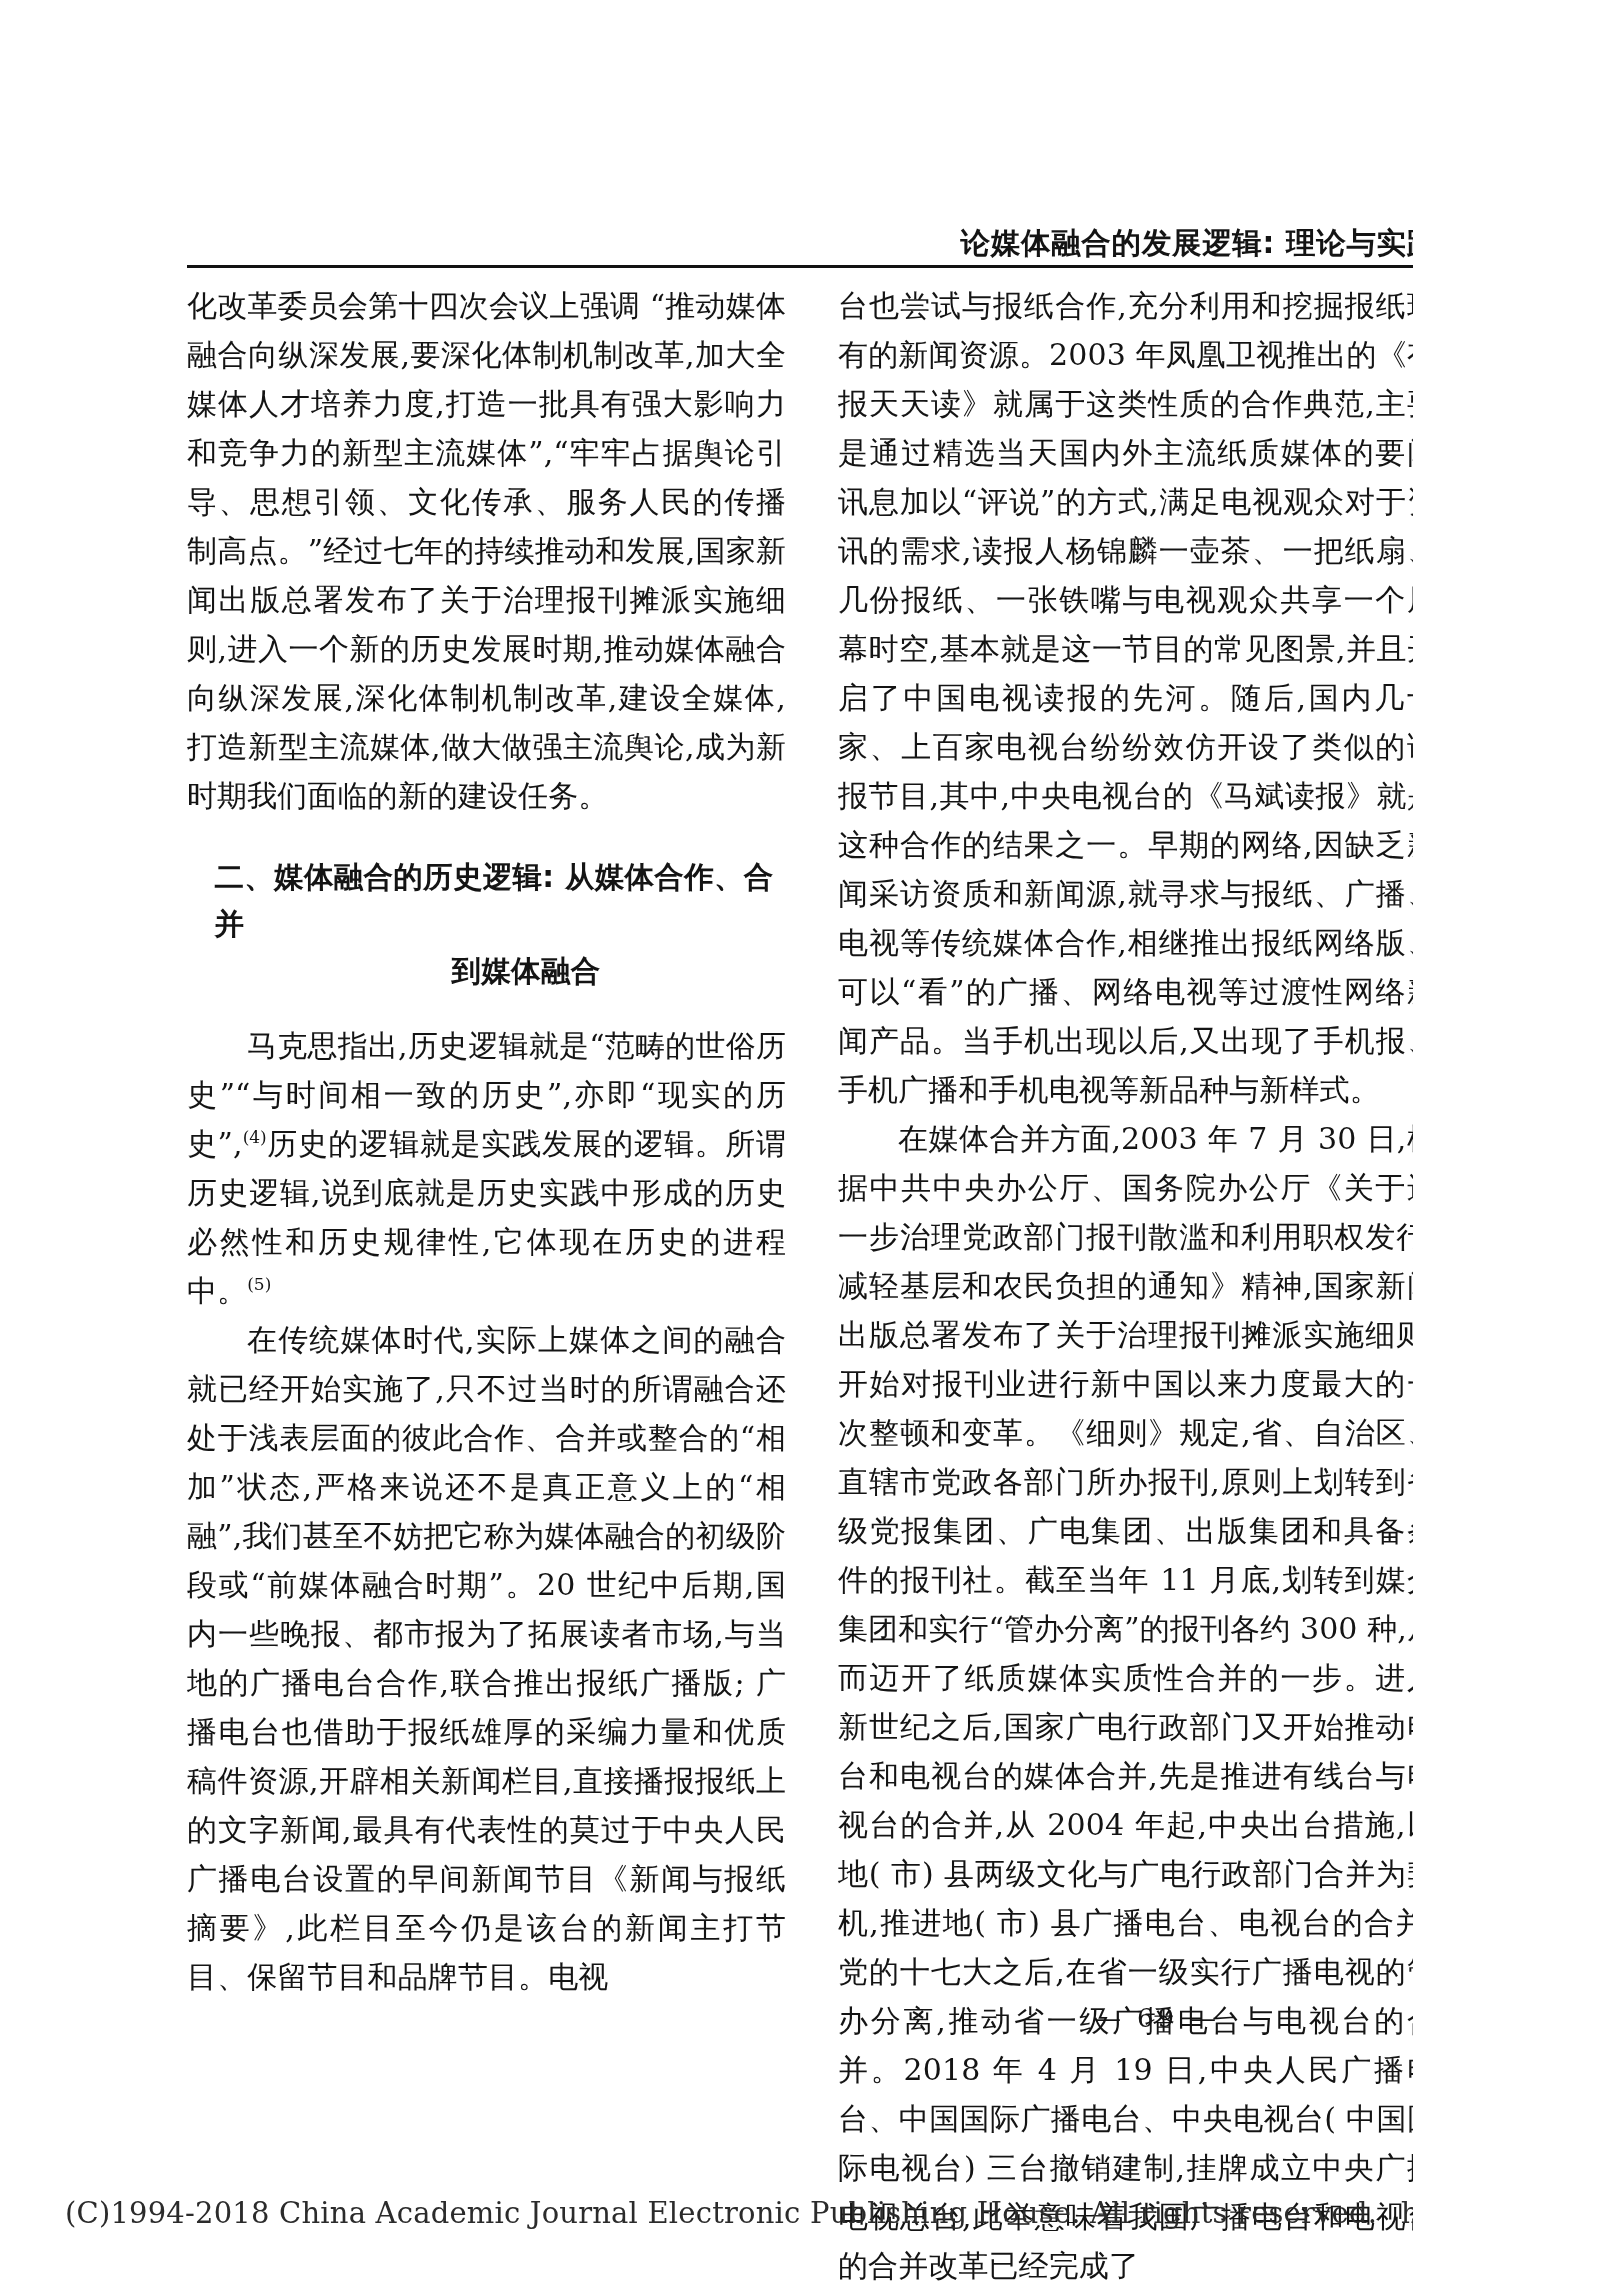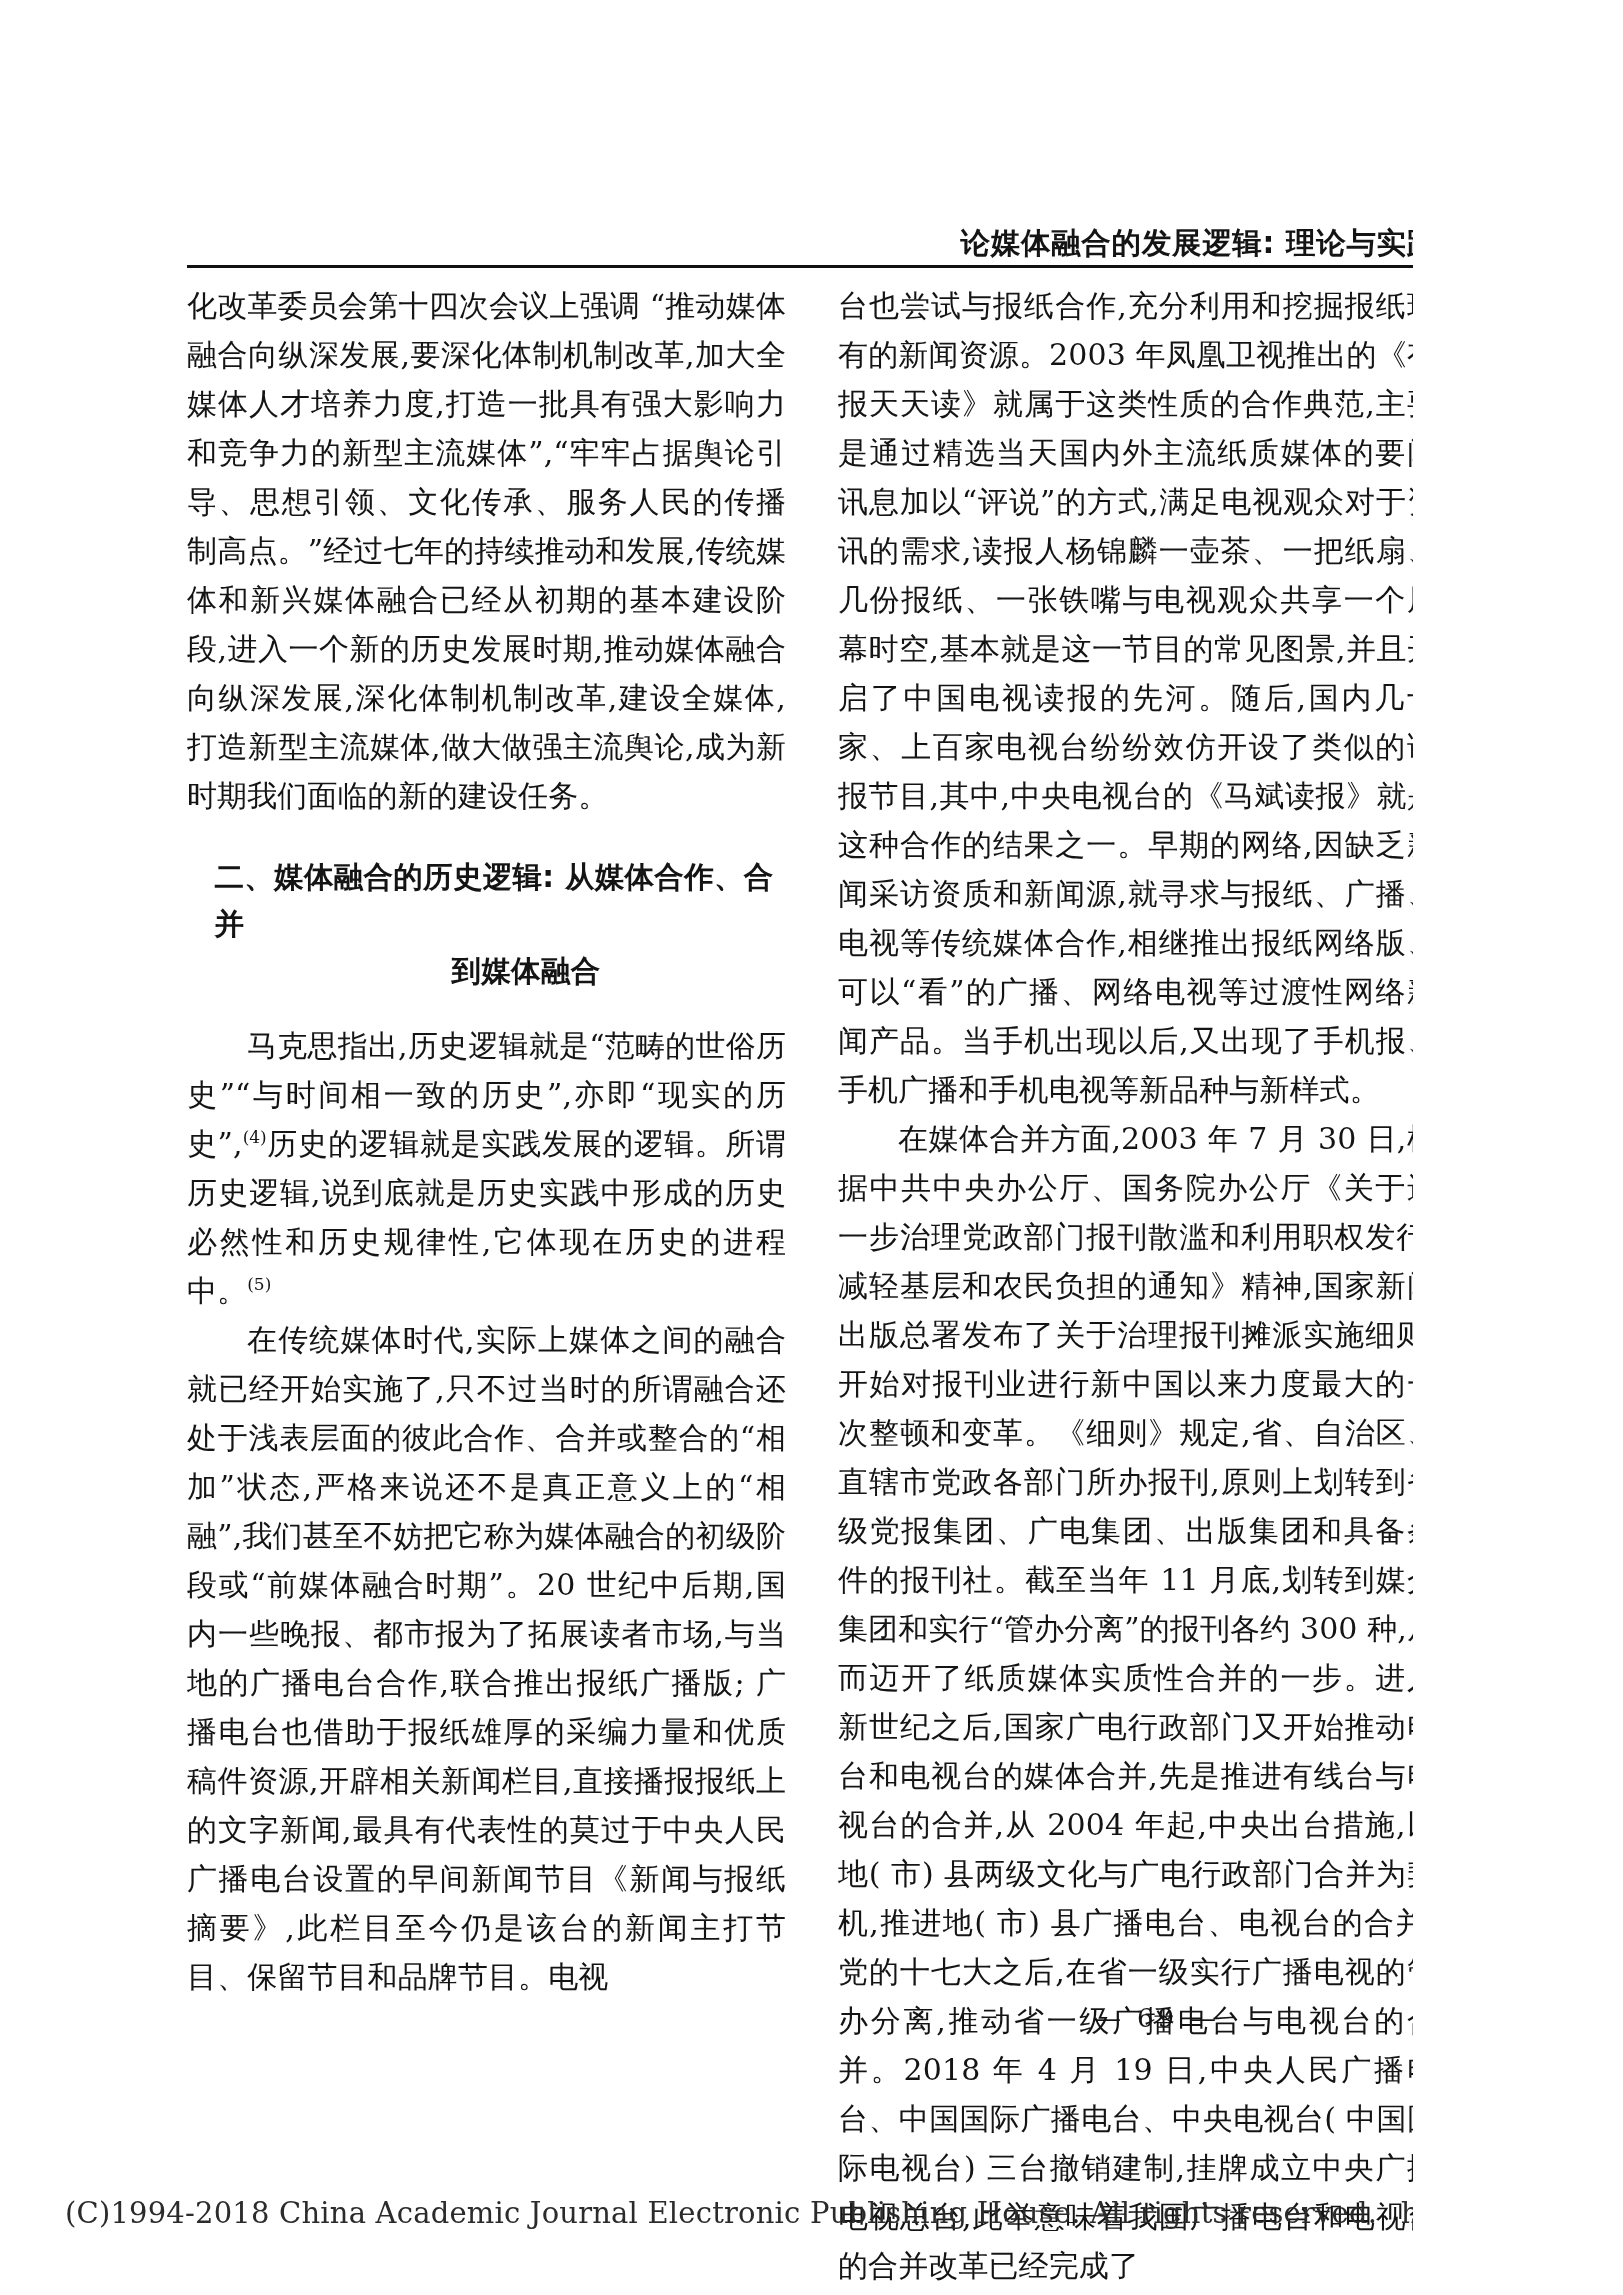--- a/index.html
+++ b/index.html
@@ -123,21 +123,21 @@
 
   <div class="runhead">
     <div class="runhead-title">论媒体融合的发展逻辑: 理论与实践</div>
     <div class="runhead-rule"></div>
   </div>
 
   <div class="columns">
 
     <div class="col">
 
-      <p class="para noindent">化改革委员会第十四次会议上强调 “推动媒体融合向纵深发展,要深化体制机制改革,加大全媒体人才培养力度,打造一批具有强大影响力和竞争力的新型主流媒体”,“牢牢占据舆论引导、思想引领、文化传承、服务人民的传播制高点。”经过七年的持续推动和发展,传统媒体和新兴媒体融合已经从初期的基本建设阶段,进入一个新的历史发展时期,推动媒体融合向纵深发展,深化体制机制改革,建设全媒体,打造新型主流媒体,做大做强主流舆论,成为新时期我们面临的新的建设任务。</p>
+      <p class="para noindent">化改革委员会第十四次会议上强调 “推动媒体融合向纵深发展,要深化体制机制改革,加大全媒体人才培养力度,打造一批具有强大影响力和竞争力的新型主流媒体”,“牢牢占据舆论引导、思想引领、文化传承、服务人民的传播制高点。”经过七年的持续推动和发展,国家新闻出版总署发布了关于治理报刊摊派实施细则,进入一个新的历史发展时期,推动媒体融合向纵深发展,深化体制机制改革,建设全媒体,打造新型主流媒体,做大做强主流舆论,成为新时期我们面临的新的建设任务。</p>
 
       <div class="subhead">
         <span class="l1">二、媒体融合的历史逻辑: 从媒体合作、合并</span>
         <span class="l2">到媒体融合</span>
       </div>
 
       <p class="para"><span>马克思指出,历史逻辑就是“范畴的世俗历史”“与时间相一致的历史”,亦即“现实的历史”,</span><sup class="fn">(4)</sup><span>历史的逻辑就是实践发展的逻辑。所谓历史逻辑,说到底就是历史实践中形成的历史必然性和历史规律性,它体现在历史的进程中。</span><sup class="fn">(5)</sup></p>
 
 
       <p class="para">在传统媒体时代,实际上媒体之间的融合就已经开始实施了,只不过当时的所谓融合还处于浅表层面的彼此合作、合并或整合的“相加”状态,严格来说还不是真正意义上的“相融”,我们甚至不妨把它称为媒体融合的初级阶段或“前媒体融合时期”。20 世纪中后期,国内一些晚报、都市报为了拓展读者市场,与当地的广播电台合作,联合推出报纸广播版; 广播电台也借助于报纸雄厚的采编力量和优质稿件资源,开辟相关新闻栏目,直接播报报纸上的文字新闻,最具有代表性的莫过于中央人民广播电台设置的早间新闻节目《新闻与报纸摘要》,此栏目至今仍是该台的新闻主打节目、保留节目和品牌节目。电视</p>

